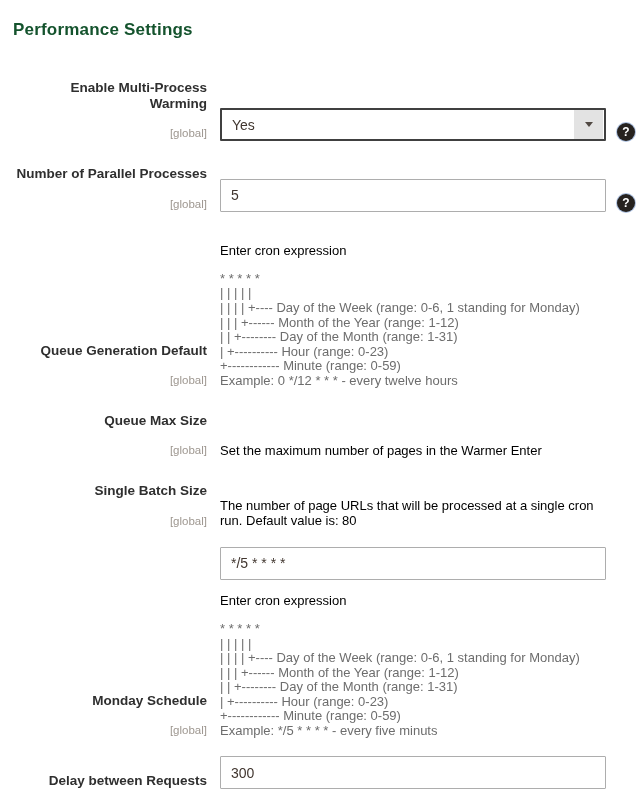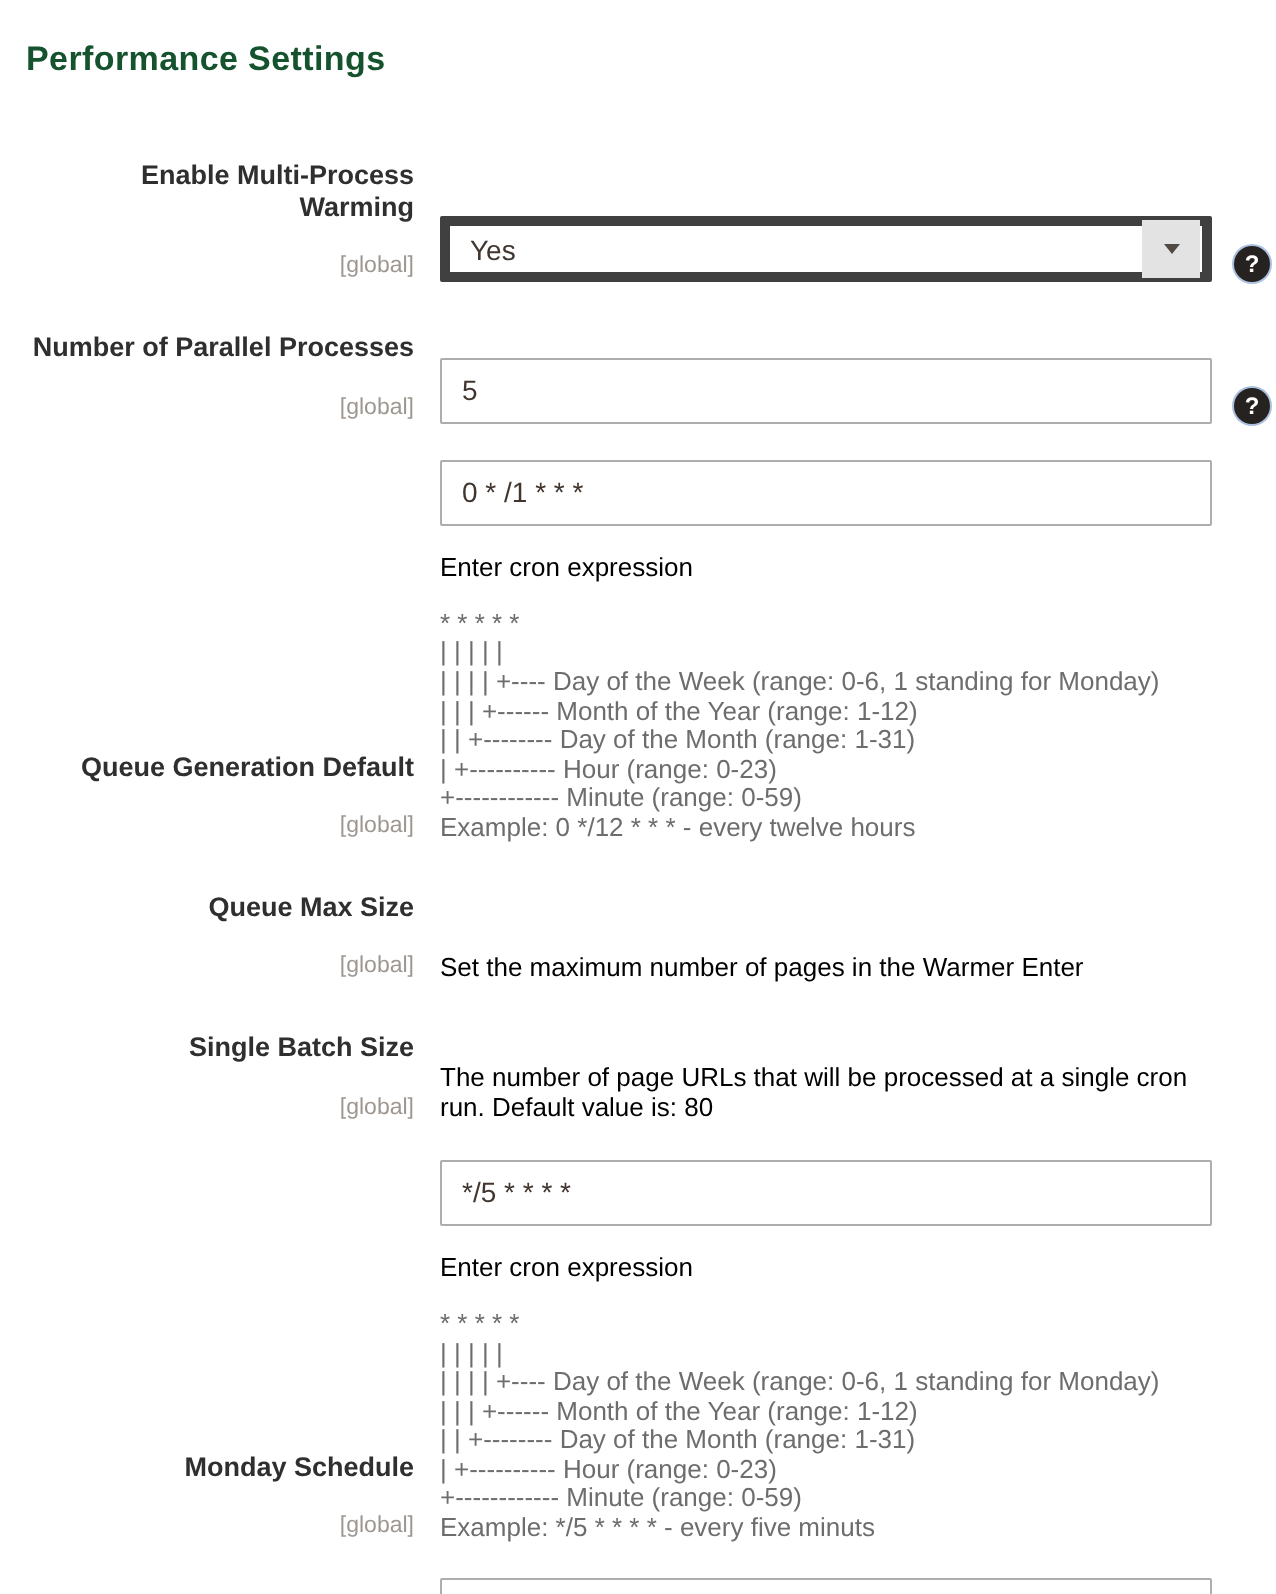--- a/index.html
+++ b/index.html
@@ -60,21 +60,21 @@
     font-family: inherit;
     font-size: 14px;
     color: #41362f;
     padding: 0 10px;
     outline: none;
   }
   .select {
     box-sizing: border-box;
     width: 100%;
     height: 33px;
-    border: 5px solid #404040;
+    border: 2px solid #404040;
     border-radius: 1px;
     background: #ffffff;
     display: flex;
     align-items: center;
     justify-content: space-between;
     cursor: pointer;
   }
   .select-value {
     padding-left: 10px;
     font-size: 14px;
@@ -169,21 +169,20 @@
       <span class="help-icon">?</span>
     </div>
   </div>
 
   <div class="field-row">
     <div class="label-col">
       <label class="field-label">Queue Generation Default</label>
       <span class="field-scope">[global]</span>
     </div>
     <div class="control-col">
-      <input type="text" class="text-input" value="0 * /1 * * *" style="">
       <p class="note">Enter cron expression</p>
       <div class="cron-diagram">* * * * *
 | | | | |
 | | | | +---- Day of the Week (range: 0-6, 1 standing for Monday)
 | | | +------ Month of the Year (range: 1-12)
 | | +-------- Day of the Month (range: 1-31)
 | +---------- Hour (range: 0-23)
 +------------ Minute (range: 0-59)
 Example: 0 */12 * * * - every twelve hours</div>
     </div>

